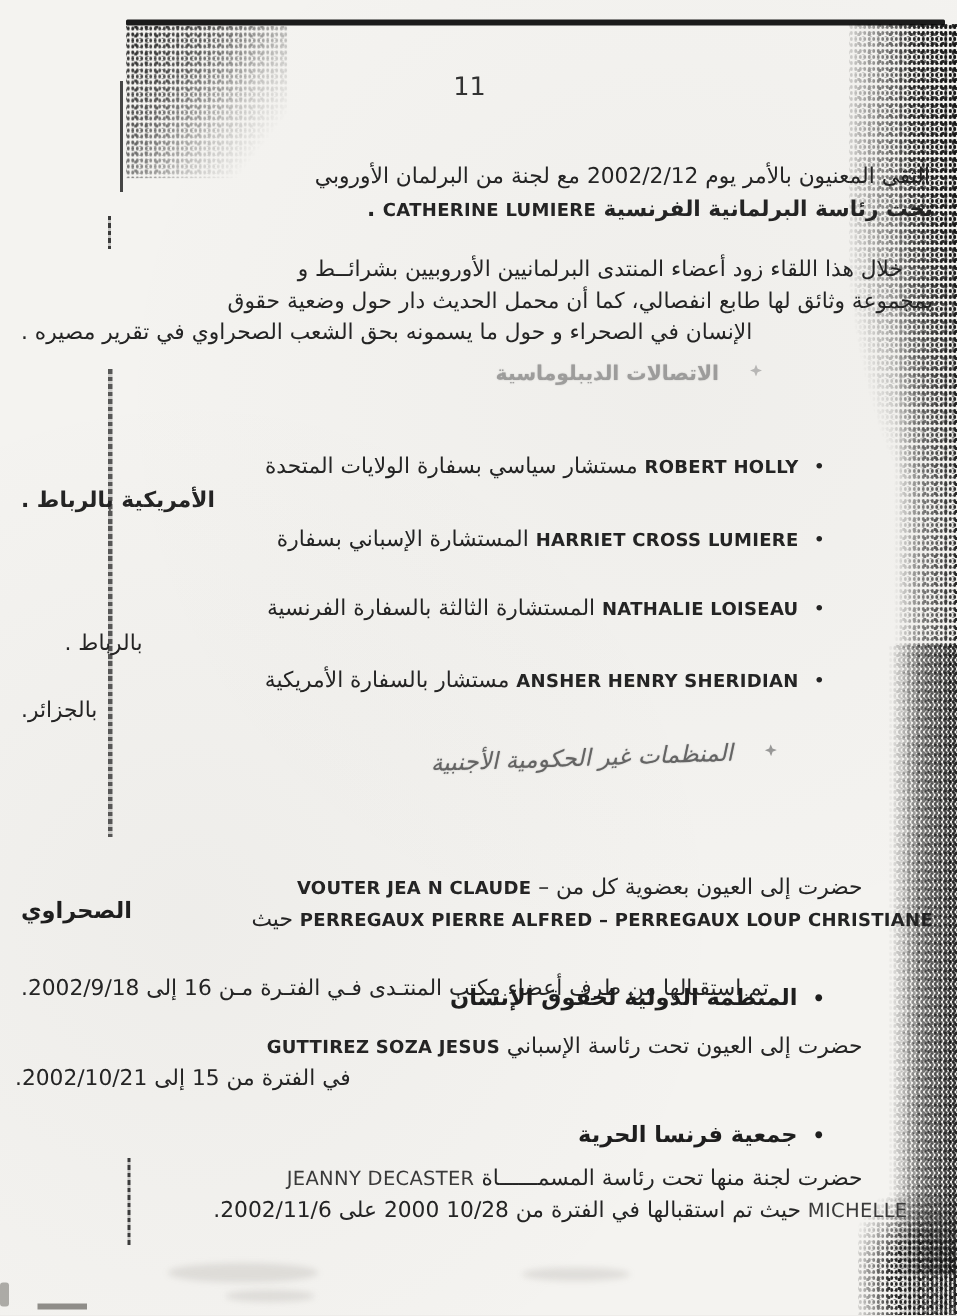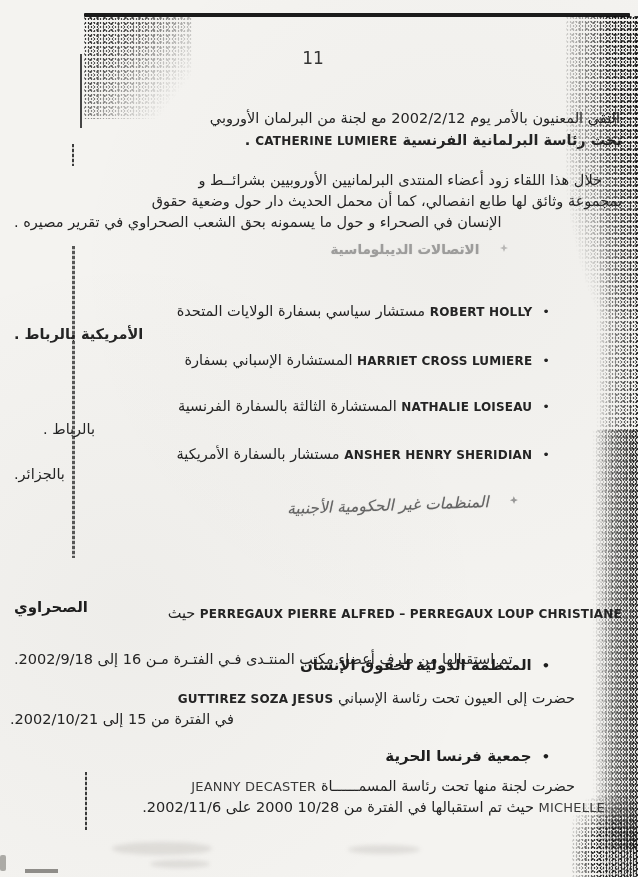--- a/index.html
+++ b/index.html
@@ -121,20 +121,23 @@
 
   <div class="line hand-head" style="top:494px;right:120px;">
     <span class="mark"><svg width="8" height="8" viewBox="0 0 10 10">
           <path d="M5 0 L6.4 3.6 L10 5 L6.4 6.4 L5 10 L3.6 6.4 L0 5 L3.6 3.6 Z" fill="#666"></path>
         </svg></span>
     <span>المنظمات غير الحكومية الأجنبية</span>
   </div>
 
   <div class="line boldline" style="top:559px;left:14px;margin-top:39px;">الصحراوي</div>
 
+  <div class="line" style="top:584px;right:63px;">
+    <span>حضرت  إلى  العيون بعضوية كل من – </span><span class="lat">VOUTER JEA N CLAUDE</span>
+  </div>
   <div class="line" style="top:605px;right:16px;">
     <span class="lat">PERREGAUX PIERRE ALFRED – PERREGAUX LOUP CHRISTIANE</span><span> حيث</span>
   </div>
   <div class="line" style="top:627px;left:14px;margin-top:24px;">تم استقبالها من طرف أعضاء مكتب المنتـدى فـي الفتـرة مـن 16 إلى 2002/9/18.</div>
 
   <div class="line boldline" style="top:656px;right:88px;">
     <span class="bullet">•</span><span>المنظمة الدولية لحقوق الإنسان</span>
   </div>
   <div class="line" style="top:690px;right:63px;">
     <span>حضرت إلى العيون تحت رئاسة الإسباني </span><span class="lat">GUTTIREZ SOZA JESUS</span>

